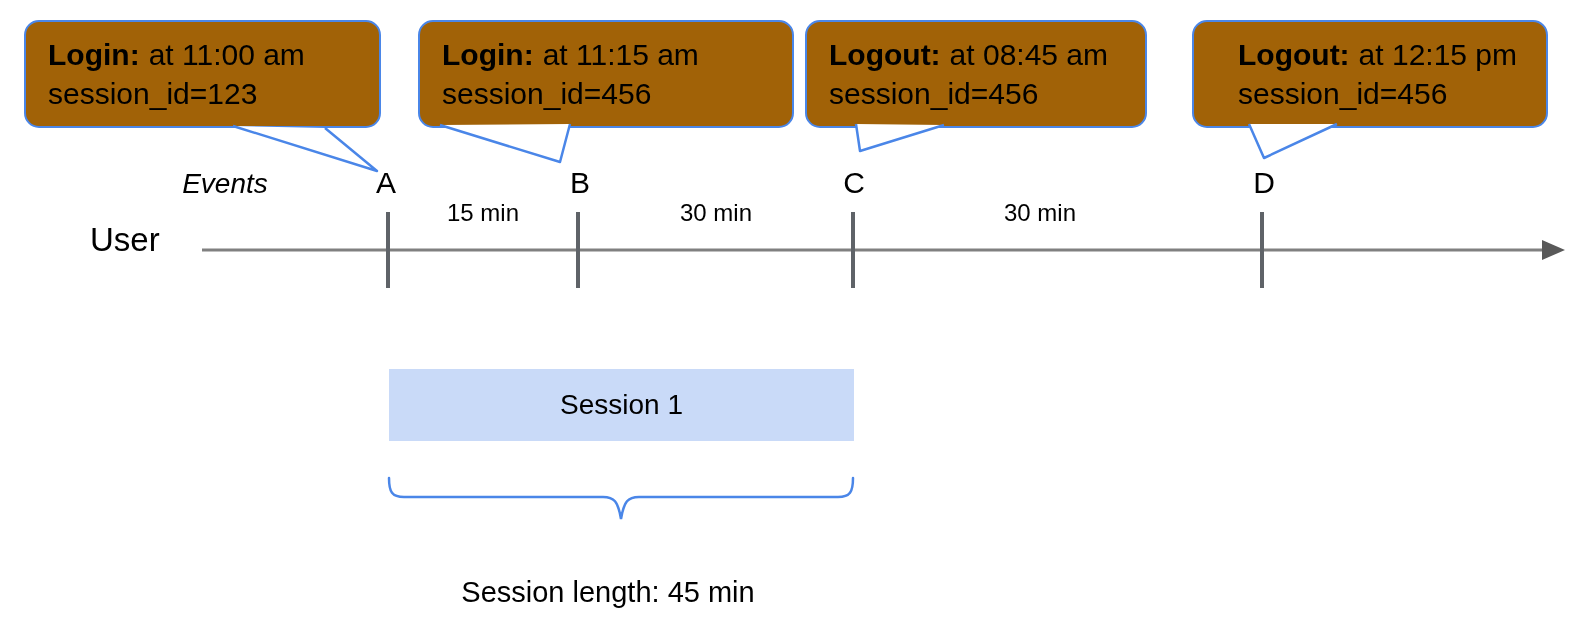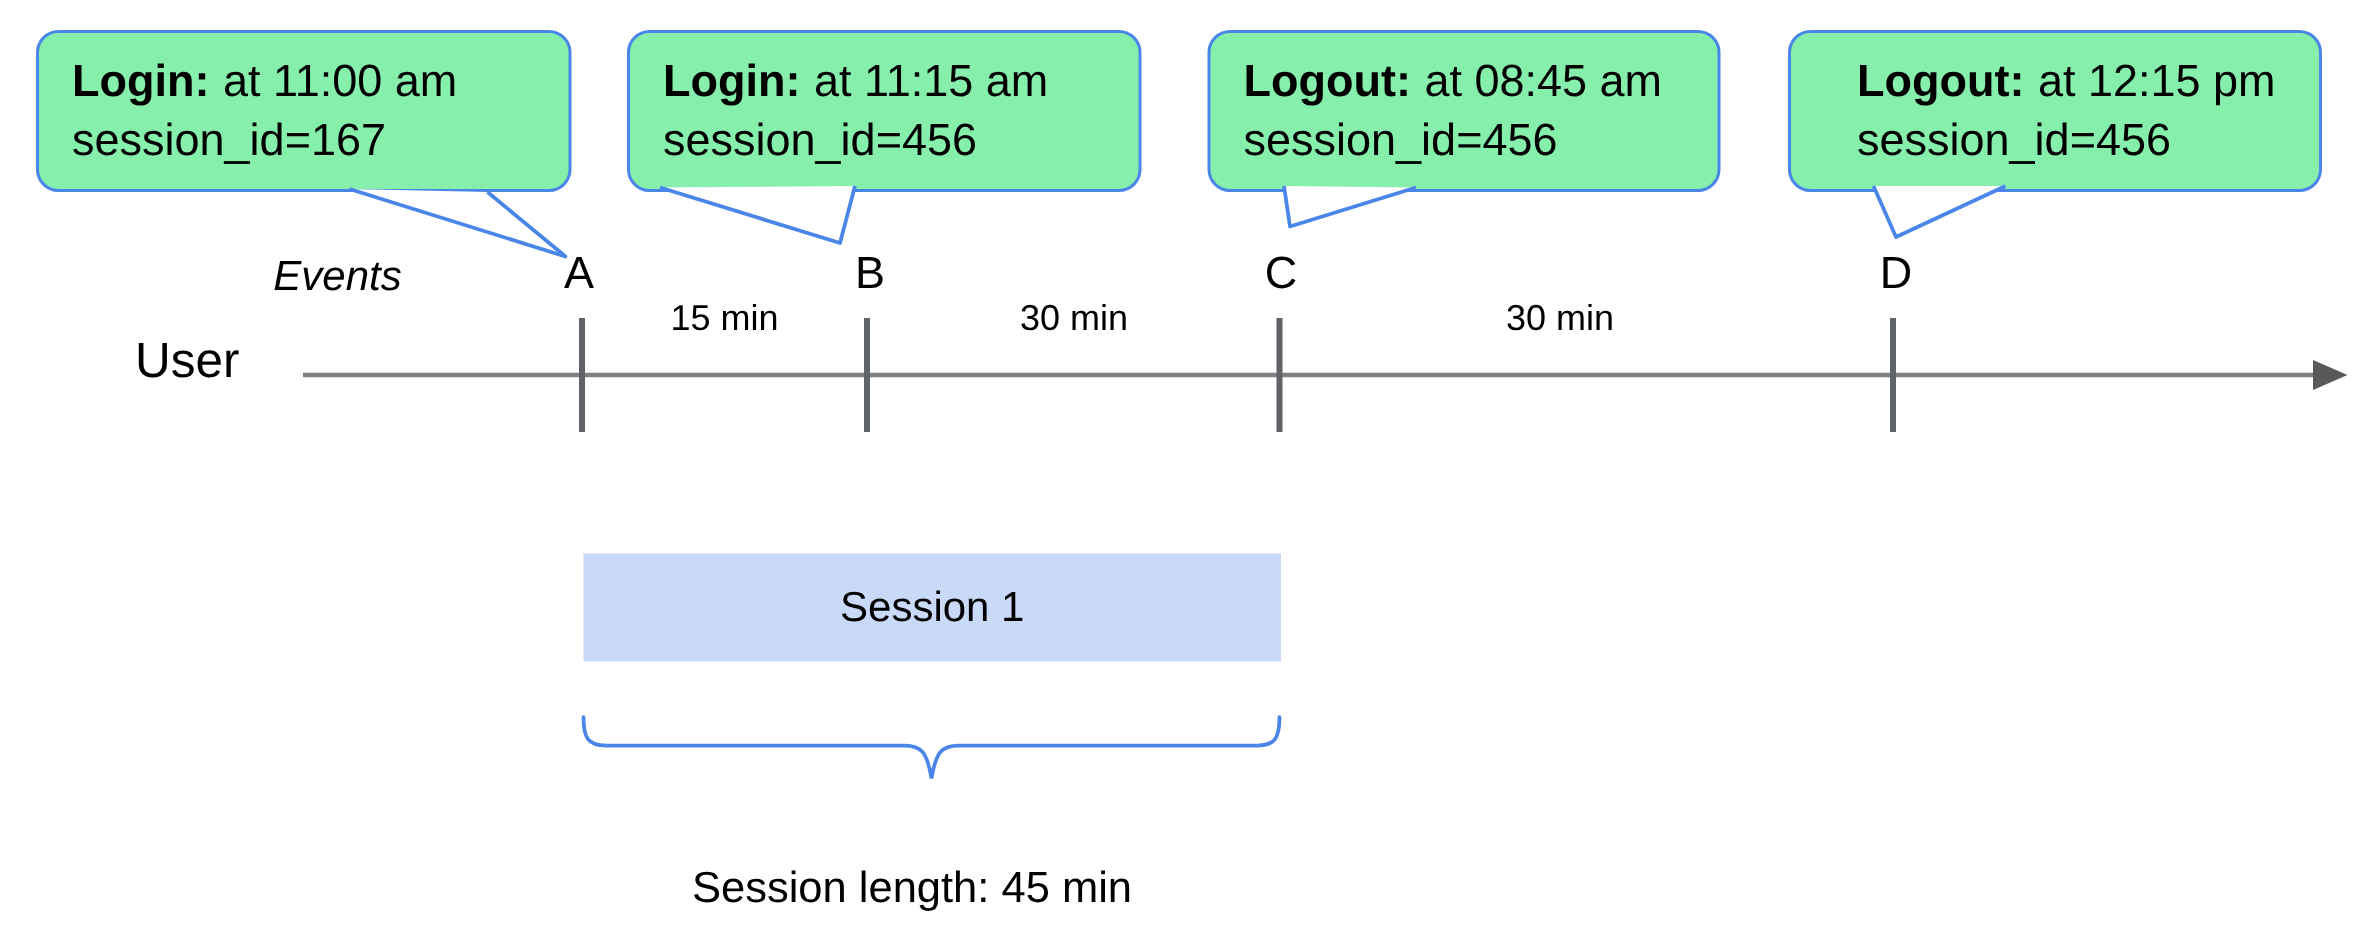--- a/index.html
+++ b/index.html
@@ -17,21 +17,21 @@
     width:1574px;height:630px;
     background:#ffffff;
     font-family:"Liberation Sans", sans-serif;
     color:var(--text);
     overflow:hidden;
   }
   .callout{
     position:absolute;
     top:20px;height:108px;
     box-sizing:border-box;
-    background:#86efac;
+    background:#a16207;
     border:2.5px solid var(--callout-border);
     border-radius:15px;
     padding:13px 20px 0 22px;
     font-size:30px;
     line-height:39px;
     z-index:1;
   }
   .callout .ev{font-weight:bold;margin-right:9px;}
   .overlay{
     position:absolute;left:0;top:0;width:1574px;height:630px;
@@ -53,24 +53,24 @@
     position:absolute;left:608px;top:576px;font-size:29px;transform:translateX(-50%);
   }
 </style>
 </head>
 <body>
 
 <div id="canvas">
 
   <div class="callout" style="left:24px;width:357px;">
     <div><span class="ev">Login:</span><span>at 11:00 am</span></div>
-    <div>session_id=167</div>
+    <div>session_id=123</div>
   </div>
 
-  <div class="callout" style="left:418px;width:343px;">
+  <div class="callout" style="left:418px;width:376px;">
     <div><span class="ev">Login:</span><span>at 11:15 am</span></div>
     <div>session_id=456</div>
   </div>
 
   <div class="callout" style="left:805px;width:342px;">
     <div><span class="ev">Logout:</span><span>at 08:45 am</span></div>
     <div>session_id=456</div>
   </div>
 
   <div class="callout" style="left:1192px;width:356px;padding-left:44px;">

